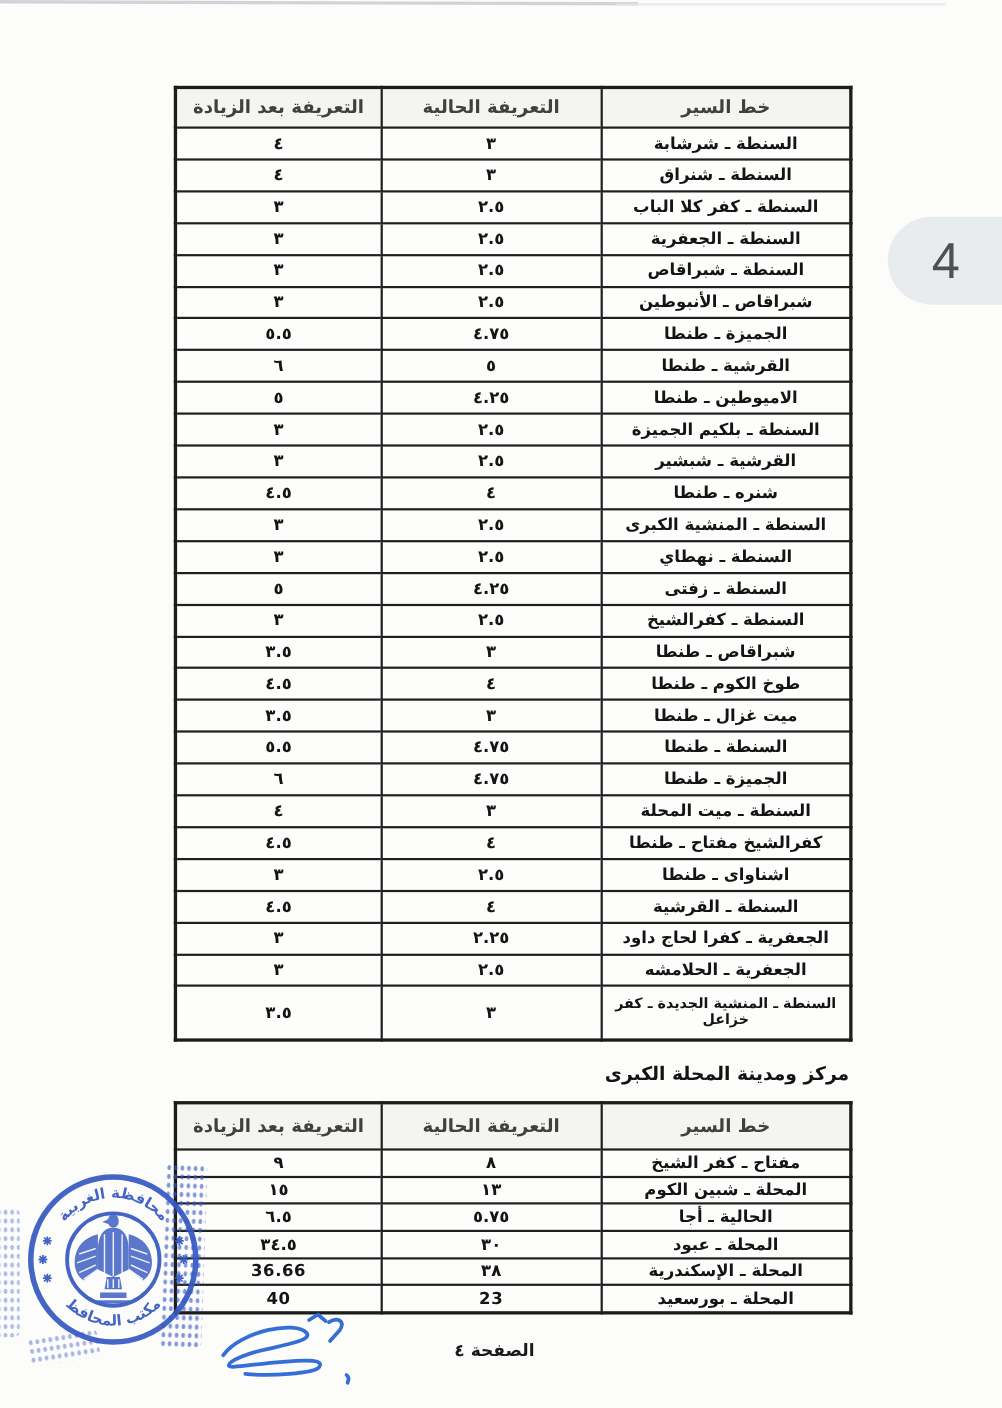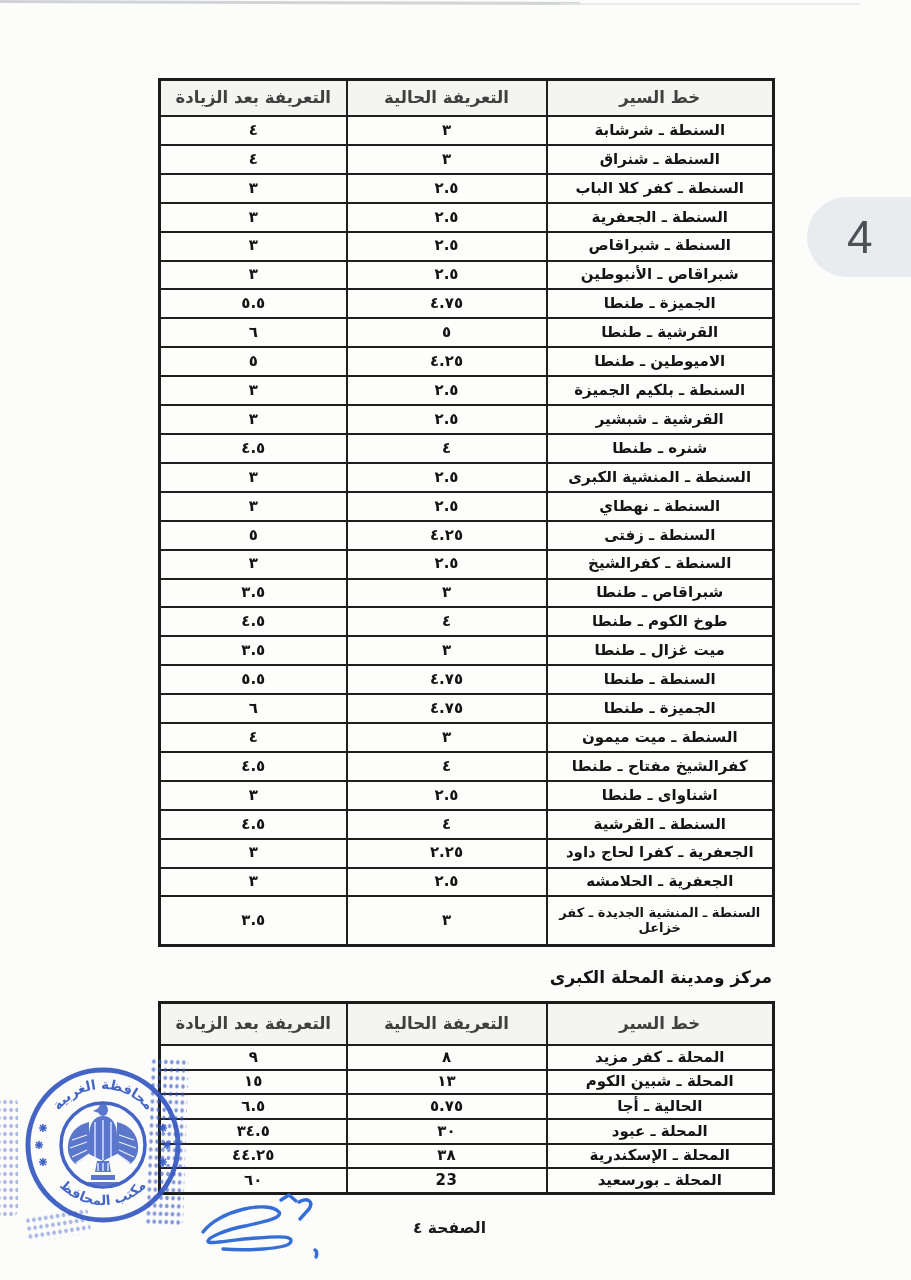--- a/index.html
+++ b/index.html
@@ -215,21 +215,21 @@
           <td class="num" data-field="after">٥.٥</td>
         </tr>
 
         <tr>
           <td data-field="route">الجميزة ـ طنطا</td>
           <td class="num" data-field="current">٤.٧٥</td>
           <td class="num" data-field="after">٦</td>
         </tr>
 
         <tr>
-          <td data-field="route">السنطة ـ ميت ميمون</td>
+          <td data-field="route">السنطة ـ ميت المحلة</td>
           <td class="num" data-field="current">٣</td>
           <td class="num" data-field="after">٤</td>
         </tr>
 
         <tr>
           <td data-field="route">كفرالشيخ مفتاح ـ طنطا</td>
           <td class="num" data-field="current">٤</td>
           <td class="num" data-field="after">٤.٥</td>
         </tr>
 
@@ -276,21 +276,21 @@
     <thead>
       <tr>
         <th>خط السير</th>
         <th>التعريفة الحالية</th>
         <th>التعريفة بعد الزيادة</th>
       </tr>
     </thead>
     <tbody>
 
         <tr>
-          <td data-field="route">المحلة ـ كفر مزيد</td>
+          <td data-field="route">مفتاح ـ كفر الشيخ</td>
           <td class="num" data-field="current">٨</td>
           <td class="num" data-field="after">٩</td>
         </tr>
 
         <tr>
           <td data-field="route">المحلة ـ شبين الكوم</td>
           <td class="num" data-field="current">١٣</td>
           <td class="num" data-field="after">١٥</td>
         </tr>
 
@@ -302,27 +302,27 @@
 
         <tr>
           <td data-field="route">المحلة ـ عبود</td>
           <td class="num" data-field="current">٣٠</td>
           <td class="num" data-field="after">٣٤.٥</td>
         </tr>
 
         <tr>
           <td data-field="route">المحلة ـ الإسكندرية</td>
           <td class="num" data-field="current">٣٨</td>
-          <td class="num" data-field="after">٤٤.٢٥</td>
+          <td class="num" data-field="after">36.66</td>
         </tr>
 
         <tr>
           <td data-field="route">المحلة ـ بورسعيد</td>
           <td class="num" data-field="current">23</td>
-          <td class="num" data-field="after">٦٠</td>
+          <td class="num" data-field="after">40</td>
         </tr>
       </tbody>
   </table>
 
   <div class="footer-page">الصفحة ٤</div>
 
   <svg class="stamp-svg" viewBox="0 0 194 194">
     <circle class="st-stroke" cx="97" cy="97" r="75" stroke-width="5"></circle>
     <circle class="st-stroke" cx="97" cy="97" r="42" stroke-width="3.5"></circle>
     <defs>

